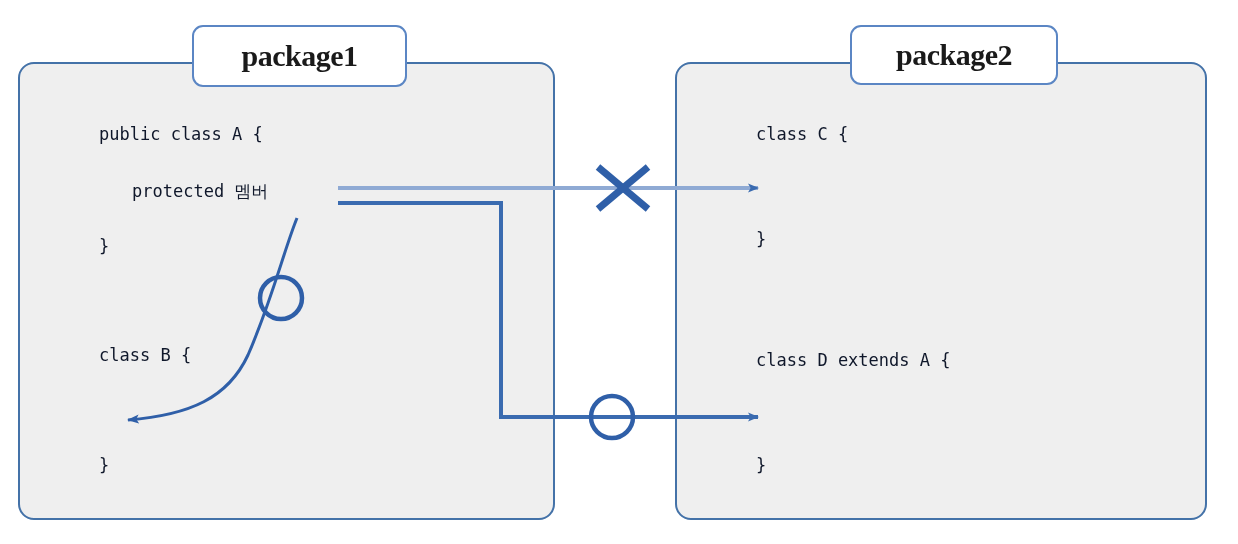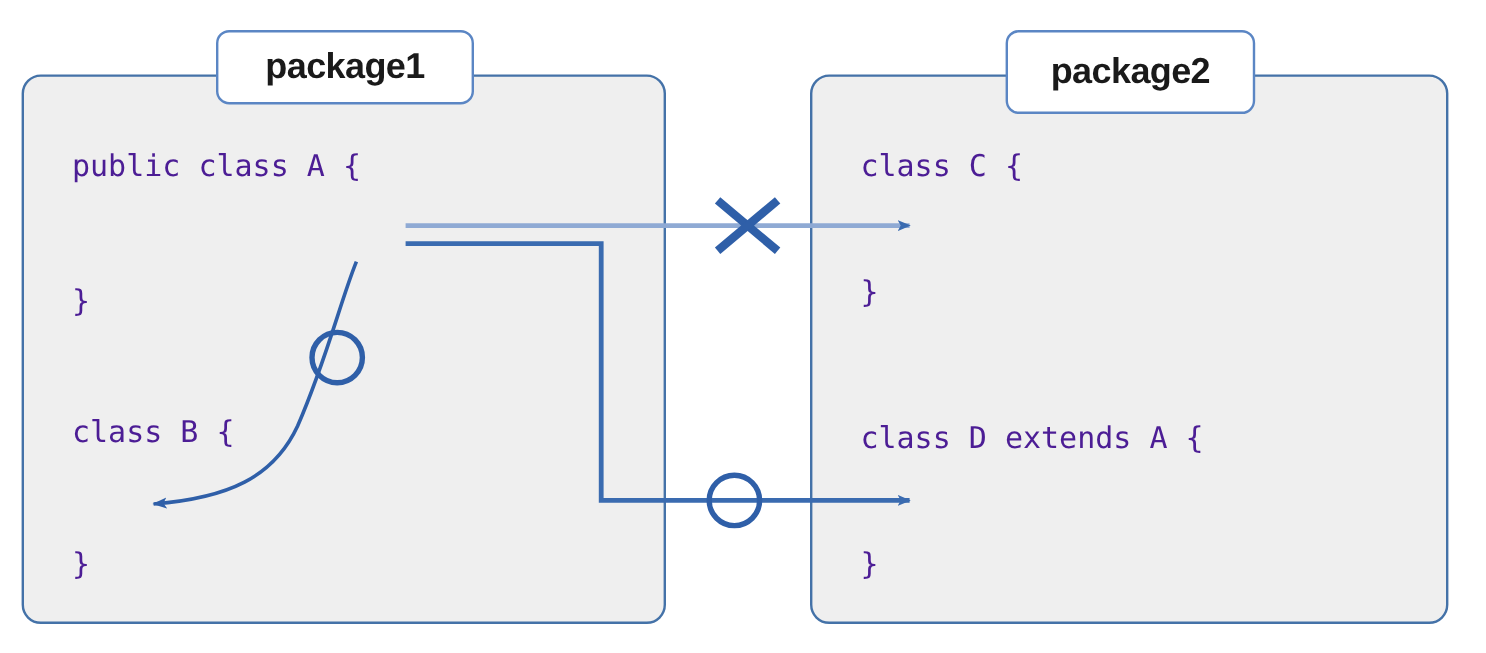--- a/index.html
+++ b/index.html
@@ -20,38 +20,40 @@
   #pkg1-box{left:18px;top:62px;width:537px;height:458px;}
   #pkg2-box{left:675px;top:62px;width:532px;height:458px;}
 
   .pkg-tab{
     position:absolute;
     background:#ffffff;
     border:2.5px solid #5b86c4;
     border-radius:11px;
     box-sizing:border-box;
     display:flex;align-items:center;justify-content:center;
-    font-family:Liberation Sans, sans-serif;
+    font-family:Liberation Serif, serif;
     font-weight:bold;
     font-size:30px;
     color:#1a1a1a;
     letter-spacing:-0.5px;
     z-index:6;
+    margin-left:12px;
   }
   #pkg1-tab{left:180px;top:25px;width:215px;height:62px;}
-  #pkg2-tab{left:838px;top:25px;width:208px;height:70px;}
+  #pkg2-tab{left:838px;top:25px;width:208px;height:60px;}
 
   .code{
     position:absolute;
     font-family:"DejaVu Sans Mono", monospace;
-    font-size:25px;
-    color:#4c1d95;
+    font-size:17px;
+    color:#0f172a;
     white-space:pre;
     letter-spacing:0px;
     z-index:4;
+    margin-left:39px;
   }
   
   #ln-a-open   {left:60px; top:124px;}
   #ln-a-member {left:93px; top:180px;}
   #ln-a-close  {left:60px; top:236px;}
   #ln-b-open   {left:60px; top:345px;}
   #ln-b-close  {left:60px; top:455px;}
   
   #ln-c-open   {left:717px;top:124px;text-align:right;}
   #ln-c-close  {left:717px;top:229px;}
@@ -97,20 +99,21 @@
     <g>
       <path d="M297,218 C284,250 272,300 248,355 C228,398 190,415 128,420" fill="none" stroke="#2f5fa8" stroke-width="3" marker-end="url(#arrow-curve)"></path>
       <circle cx="281" cy="298" r="21" fill="none" stroke="#2f5fa8" stroke-width="4.5"></circle>
     </g>
   </svg>
 
   <div id="pkg1-tab" class="pkg-tab">package1</div>
   <div id="pkg2-tab" class="pkg-tab">package2</div>
 
   <div id="ln-a-open" class="code">public class A {</div>
+  <div id="ln-a-member" class="code">protected 멤버</div>
   <div id="ln-a-close" class="code">}</div>
   <div id="ln-b-open" class="code">class B {</div>
   <div id="ln-b-close" class="code">}</div>
 
   <div id="ln-c-open" class="code">class C {</div>
   <div id="ln-c-close" class="code">}</div>
   <div id="ln-d-open" class="code">class D extends A {</div>
   <div id="ln-d-close" class="code">}</div>
 
 </div>

